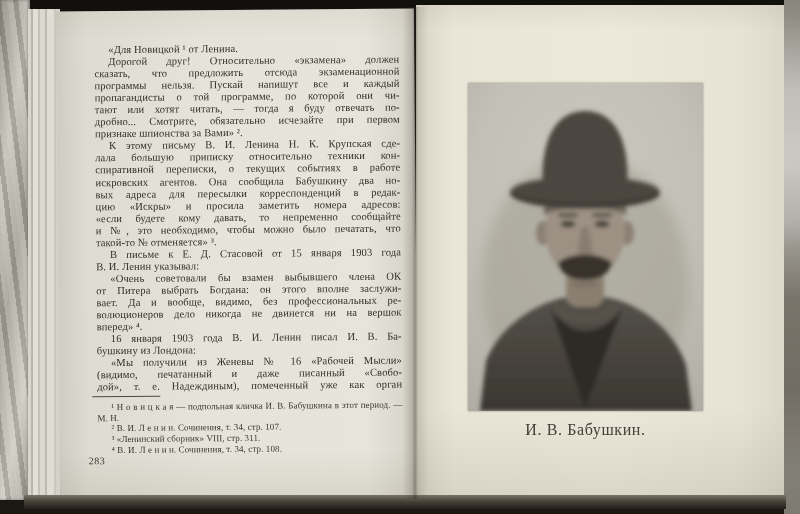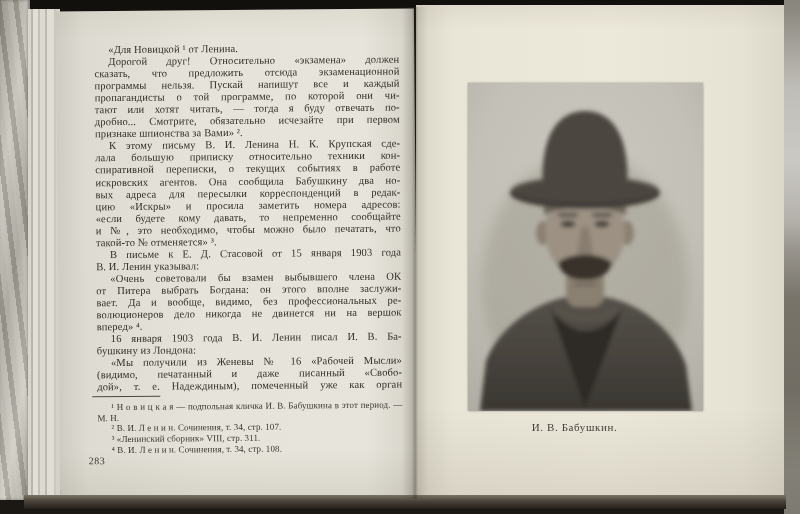--- a/index.html
+++ b/index.html
@@ -67,22 +67,22 @@
     background:
       linear-gradient(to bottom,rgba(130,120,105,.10) 0%,rgba(0,0,0,0) 5%,rgba(0,0,0,0) 82%,rgba(115,105,90,.14) 100%),
       linear-gradient(to right,#d8d4c6 0%,#e9e5d7 10%,#ece8da 52%,#e6e2d4 88%,#dbd7c9 100%);
   }
   .photo-plate{
     position:absolute;left:52px;top:78px;width:235px;height:328px;
     box-shadow:0 0 2px rgba(90,84,72,.55);
   }
   .photo-plate svg{display:block;}
   .caption{
-    position:absolute;left:41px;top:416px;width:235px;text-align:center;
-    font-size:11px;letter-spacing:.6px;color:#45413a;
+    position:absolute;left:52px;top:416px;width:235px;text-align:center;
+    font-size:16px;letter-spacing:.6px;color:#45413a;
   }
 </style>
 </head>
 <body>
 
 <div class="scene">
 
   <div class="left-cover"></div>
   <div class="page-stack"></div>
 

